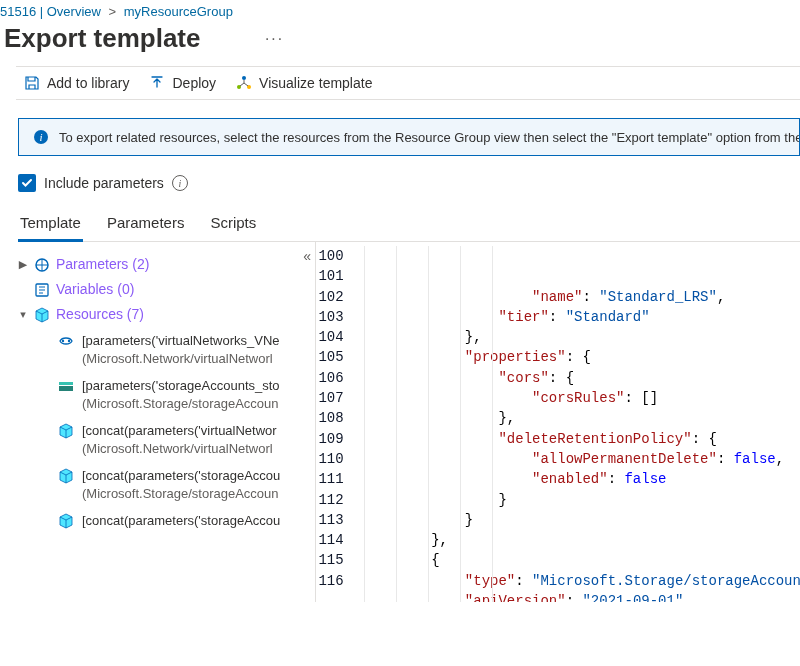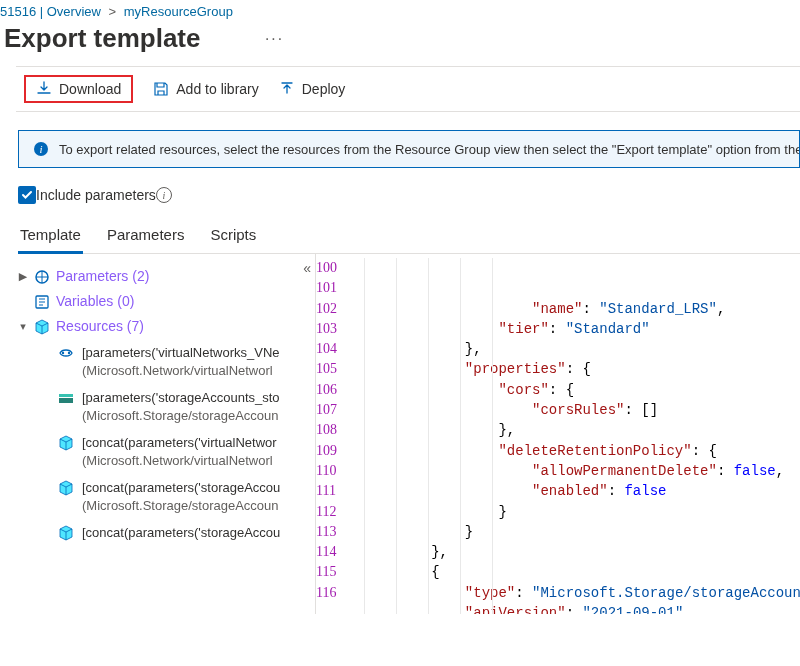--- a/index.html
+++ b/index.html
@@ -37,41 +37,41 @@
     padding: 10px 14px;
     display: flex;
     align-items: center;
     gap: 10px;
     color: #323130;
     font-size: 13px;
     white-space: nowrap;
     overflow: hidden;
   }
   .info-banner .ic { flex: 0 0 16px; width:16px; height:16px; }
-  .include-row { display:flex; align-items:center; margin: 18px 0 0 18px; font-size: 14px; }
+  .include-row { display:flex; align-items:center; gap:8px; margin: 18px 0 0 18px; font-size: 14px; }
   .cb { width:18px; height:18px; background:#0067b8; border-radius:2px; display:inline-flex; align-items:center; justify-content:center; }
   .info-circ { width:16px; height:16px; border:1px solid #605e5c; border-radius:50%; display:inline-flex; align-items:center; justify-content:center; font-size:10px; color:#605e5c; font-style: italic; font-family: Georgia, serif; }
   .tabs { display:flex; gap:22px; margin:16px 0 0 18px; border-bottom:1px solid #e1dfdd; }
   .tab { padding:6px 2px 8px 2px; font-size:15px; color:#323130; cursor:pointer; }
   .tab.active { font-weight:400; border-bottom:3px solid #0067b8; margin-bottom:-1px; }
   .content-row { display:flex; margin-left: 18px; height: 360px; overflow: hidden; }
   .tree-pane { flex:0 0 298px; border-right:1px solid #e1dfdd; position:relative; padding-top:10px; padding-right: 6px; }
   .collapse-chev { position:absolute; top:6px; right:4px; font-size:14px; color:#605e5c; cursor:pointer; }
   .tree-item { display:flex; align-items:flex-start; gap:6px; padding:4px 0; cursor:pointer; }
   .tree-item .chev { width:10px; flex:0 0 10px; color:#605e5c; font-size:11px; display:inline-flex; justify-content:center; padding-top:2px;}
   .tree-item .ic { width:16px; height:16px; flex:0 0 16px; display:inline-flex; margin-top:1px;}
   .tree-item .lbl { font-size:14px; color:#8b5cf6; }
   .tree-sub { margin-left: 40px; }
   .res-item { display:flex; align-items:flex-start; gap:8px; padding:5px 0; cursor:pointer; }
   .res-item .ic { width:16px; height:16px; flex:0 0 16px; margin-top:1px;}
   .res-txt { font-size:13px; line-height:1.35; color:#323130; overflow:hidden; }
   .res-txt .l1 { white-space:nowrap; overflow:hidden; text-overflow:clip; }
   .res-txt .l2 { white-space:nowrap; overflow:hidden; color:#605e5c; }
   .code-pane { flex:1; display:flex; overflow:hidden; font-family: Consolas, "Courier New", monospace; font-size:14px; padding-top:4px; }
-  .gutter { flex:0 0 40px; text-align:left; color:#a21caf; padding-right:10px; line-height:1.45; border-right: none; font-family: Liberation Serif, serif;}
+  .gutter { flex:0 0 40px; text-align:center; color:#0f172a; padding-right:10px; line-height:1.45; border-right: none;}
   .code { flex:1; line-height:1.45; white-space:pre; color:#323130; position:relative; padding-left: 8px;}
   .code .k { color:#a31515; } 
   .code .v { color:#0451a5; } 
   .code .b { color:#0000ff; } 
   .code .p { color:#000; }    
   .indent-guides { position:absolute; top:0; bottom:0; left:0; pointer-events:none;}
   .ig { position:absolute; top:0; bottom:0; width:1px; background:#e8e8e8;}
 </style>
 </head>
 <body>
@@ -81,43 +81,46 @@
   <span class="sep">&gt;</span>
   <a href="#">myResourceGroup</a>
 </div>
 
 <div class="page-title-row">
   <h1 class="page-title">Export template</h1>
   <span class="more-dots">···</span>
 </div>
 
 <div class="toolbar">
-  <div class="tb-btn highlight-box">
-    <span class="ic">
-      <svg viewBox="0 0 16 16">
-          <path d="M8 1v8m0 0L5 6m3 3l3-3M2 12h12" stroke="#0067b8" stroke-width="1.3" fill="none" stroke-linecap="round"></path>
-        </svg>
-    </span>
-    <span>Download</span>
-  </div>
   <div class="tb-btn">
     <span class="ic">
       <svg viewBox="0 0 16 16">
           <path d="M2 2h10l2 2v10H2V2z M4 2v4h7V2 M5 14v-4h6v4" stroke="#0067b8" stroke-width="1.2" fill="none"></path>
         </svg>
     </span>
     <span>Add to library</span>
   </div>
   <div class="tb-btn">
     <span class="ic">
       <svg viewBox="0 0 16 16">
           <path d="M8 12V4m0 0L5 7m3-3l3 3 M3 2h10" stroke="#0067b8" stroke-width="1.3" fill="none" stroke-linecap="round"></path>
         </svg>
     </span>
     <span>Deploy</span>
+  </div>
+  <div class="tb-btn">
+    <span class="ic">
+      <svg viewBox="0 0 16 16">
+        <circle cx="8" cy="3" r="2" fill="#0067b8"></circle>
+        <circle cx="3" cy="12" r="2" fill="#7fba00"></circle>
+        <circle cx="13" cy="12" r="2" fill="#ffb900"></circle>
+        <path d="M8 5v3m0 0l-4 3m4-3l4 3" stroke="#605e5c" stroke-width="1"></path>
+      </svg>
+    </span>
+    <span>Visualize template</span>
   </div>
 </div>
 
 <div class="info-banner">
   <span class="ic">
     <svg viewBox="0 0 16 16">
         <circle cx="8" cy="8" r="7" fill="#0067b8"></circle>
         <text x="8" y="12" text-anchor="middle" font-size="11" fill="#fff" font-family="Georgia" font-style="italic">i</text>
       </svg>
   </span>

